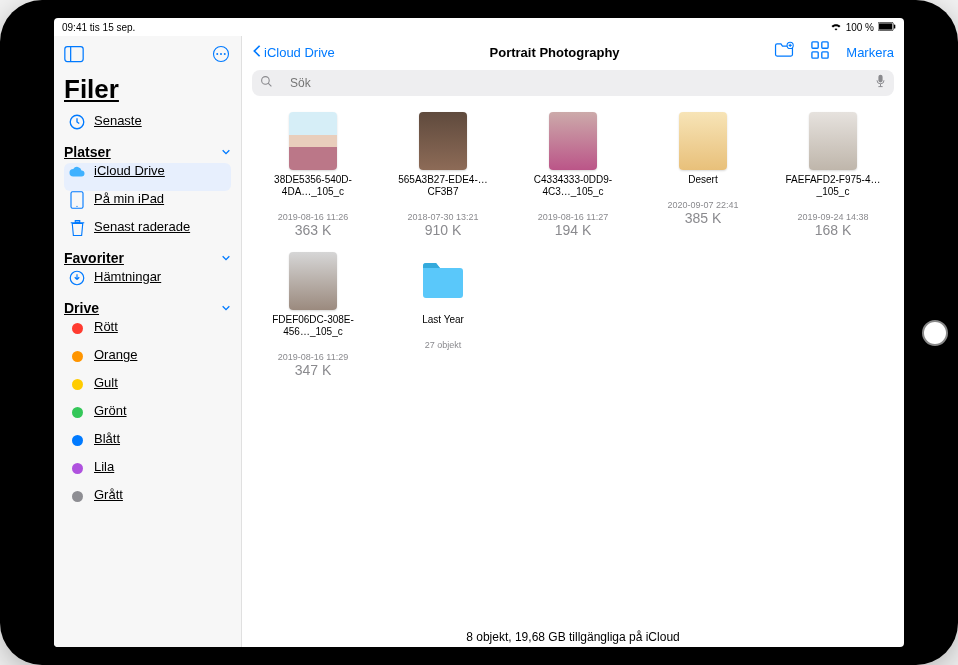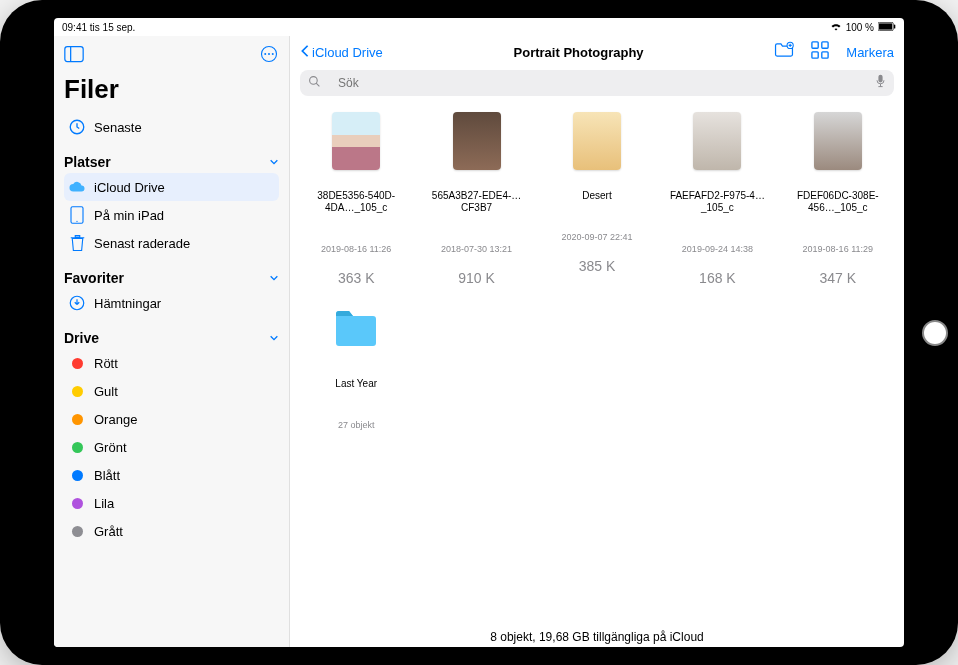--- a/index.html
+++ b/index.html
@@ -14,52 +14,52 @@
 }
 .screen { width: 100%; height: 100%; background: #fff; border-radius: 4px; overflow: hidden; display: flex; flex-direction: column; }
 
 
 .status { height: 18px; display: flex; justify-content: space-between; align-items: center; font-size: 10px; padding: 0 8px; color: #000; }
 .status .right { display: flex; align-items: center; gap: 4px; }
 .wifi-icon, .batt-icon { display: inline-block; }
 
 
 .content { flex: 1; display: flex; overflow: hidden; }
-.sidebar { width: 236px; border-right: 1px solid #e0e0e0; background: #f7f7f7; padding: 6px 10px 0 10px; overflow: hidden; }
+.sidebar { width: 188px; border-right: 1px solid #e0e0e0; background: #f7f7f7; padding: 6px 10px 0 10px; overflow: hidden; text-decoration: underline; }
 .main { flex: 1; display: flex; flex-direction: column; }
 
 .sb-topbar { display: flex; justify-content: space-between; align-items: center; height: 28px; }
 .sb-topbar svg { width: 20px; height: 18px; }
 .sb-title { font-size: 26px; font-weight: 700; margin: 4px 0 8px 0; }
 
-.sb-row { display: flex; align-items: center; gap: 8px; height: 28px; font-size: 13px; border-radius: 6px; padding: 0 4px; }
+.sb-row { display: flex; align-items: flex-start; gap: 8px; height: 28px; font-size: 13px; border-radius: 6px; padding: 0 4px; }
 .sb-row.sel { background: #e7effd; }
 .sb-row .icn { width: 18px; height: 18px; display: flex; align-items: center; justify-content: center; flex-shrink: 0; }
 .sb-row .lbl { color: #000; }
 
-.sb-section { display: flex; justify-content: space-between; align-items: center; margin-top: 10px; height: 22px; }
+.sb-section { display: flex; justify-content: space-between; align-items: center; height: 22px; }
 .sb-section .hdr { font-weight: 600; font-size: 14px; }
 .sb-section svg { width: 10px; height: 10px; }
 
 .tag-dot { width: 11px; height: 11px; border-radius: 50%; }
 
 
 .mn-nav { height: 32px; display: flex; align-items: center; padding: 0 10px; gap: 8px; }
 .mn-back { display: flex; align-items: center; color: #007aff; font-size: 13px; gap: 2px; }
 .mn-title { flex: 1; text-align: center; font-weight: 600; font-size: 13px; }
 .mn-actions { display: flex; align-items: center; gap: 16px; }
 .mn-actions .act { color: #007aff; font-size: 13px; }
 .mn-actions svg { width: 20px; height: 18px; }
 
 .search { margin: 2px 10px 10px 10px; background: #eeeef0; border-radius: 8px; height: 26px; display: flex; align-items: center; padding: 0 8px; gap: 6px; }
 .search input { flex: 1; border: none; background: transparent; font-size: 12px; outline: none; margin-left: 11px; }
 .search .mag, .search .mic { color: #8a8a8e; }
 
 .grid { flex: 1; padding: 6px 10px; display: grid; grid-template-columns: repeat(5, 1fr); gap: 14px 8px; align-content: start; }
-.cell { display: flex; flex-direction: column; align-items: center; font-size: 10px; text-align: center; gap: 16px; }
+.cell { display: flex; flex-direction: column; align-items: center; font-size: 10px; text-align: center; }
 .thumb { width: 48px; height: 58px; border-radius: 4px; background: #ddd; margin-bottom: 4px; box-shadow: 0 1px 2px rgba(0,0,0,.15); overflow: hidden; position: relative; }
 .thumb.folder { background: transparent; box-shadow: none; }
 .fname { color: #000; line-height: 1.2; max-width: 100px; overflow: hidden; }
 .fmeta { color: #8a8a8e; font-size: 9px; margin-top: 14px; }
 .fsize { color: #8a8a8e; font-size: 14px; }
 
 
 .ph1 { background: linear-gradient(180deg,#d6eef7 40%,#e9cebc 40% 60%,#b78 60%); }
 .ph2 { background: linear-gradient(180deg,#5f4a3d,#8d6b57); }
 .ph3 { background: linear-gradient(180deg,#b79a86,#8b6a55); }
@@ -188,29 +188,29 @@
         </div>
         <div id="tags-container">
             <div class="sb-row">
               <span class="icn">
                 <span class="tag-dot" style="background:#ff3b30"></span>
               </span>
               <span class="lbl">Rött</span>
             </div>
             <div class="sb-row">
               <span class="icn">
+                <span class="tag-dot" style="background:#ff9500"></span>
+              </span>
+              <span class="lbl">Orange</span>
+            </div>
+            <div class="sb-row">
+              <span class="icn">
                 <span class="tag-dot" style="background:#ffcc00"></span>
               </span>
               <span class="lbl">Gult</span>
-            </div>
-            <div class="sb-row">
-              <span class="icn">
-                <span class="tag-dot" style="background:#ff9500"></span>
-              </span>
-              <span class="lbl">Orange</span>
             </div>
             <div class="sb-row">
               <span class="icn">
                 <span class="tag-dot" style="background:#34c759"></span>
               </span>
               <span class="lbl">Grönt</span>
             </div>
             <div class="sb-row">
               <span class="icn">
                 <span class="tag-dot" style="background:#007aff"></span>
@@ -284,20 +284,26 @@
               <div class="fmeta">2019-08-16 11:26</div>
               <div class="fsize">363 K</div>
             </div>
             <div class="cell">
               <div class="thumb ph2"></div>
               <div class="fname">565A3B27-EDE4-…CF3B7</div>
               <div class="fmeta">2018-07-30 13:21</div>
               <div class="fsize">910 K</div>
             </div>
             <div class="cell">
+              <div class="thumb ph4"></div>
+              <div class="fname">C4334333-0DD9-4C3…_105_c</div>
+              <div class="fmeta">2019-08-16 11:27</div>
+              <div class="fsize">194 K</div>
+            </div>
+            <div class="cell">
               <div class="thumb ph5"></div>
               <div class="fname">Desert</div>
               <div class="fmeta">2020-09-07 22:41</div>
               <div class="fsize">385 K</div>
             </div>
             <div class="cell">
               <div class="thumb ph6"></div>
               <div class="fname">FAEFAFD2-F975-4…_105_c</div>
               <div class="fmeta">2019-09-24 14:38</div>
               <div class="fsize">168 K</div>

